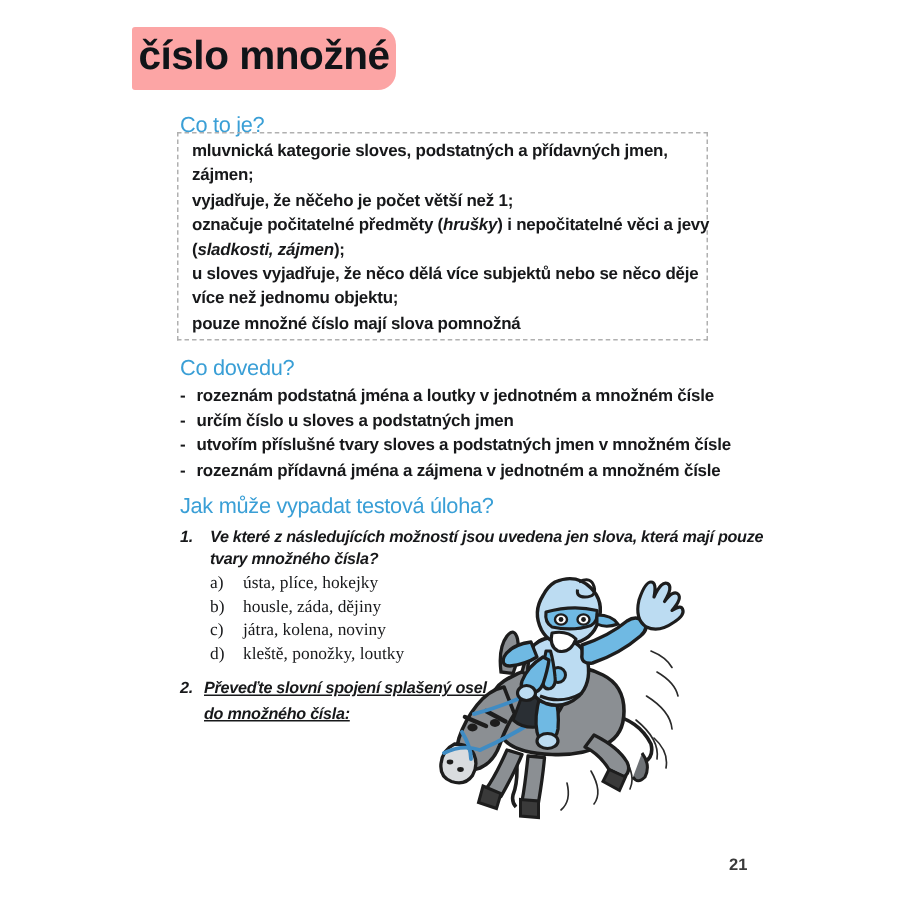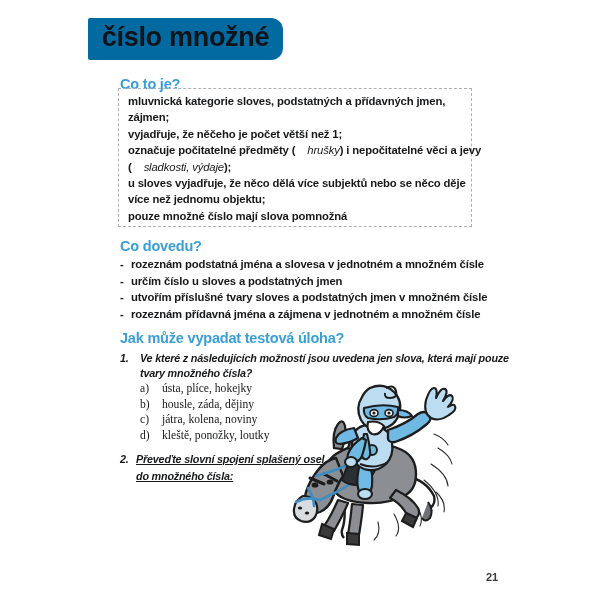--- a/index.html
+++ b/index.html
@@ -14,23 +14,23 @@
     overflow: hidden;
     font-family: "Liberation Sans", sans-serif;
     color: #1b1b1b;
   }
 
   
   #title-banner {
     position: absolute;
     left: 88px;
     top: 18px;
-    width: 195px;
+    width: 176px;
     height: 42px;
-    background: #0369a1;
+    background: #fca5a5;
     border-top-right-radius: 12px;
     border-bottom-right-radius: 12px;
     border-top-left-radius: 2px;
     border-bottom-left-radius: 2px;
     display: flex;
     align-items: center;
     justify-content: center;
   }
   #title-text {
     font-size: 27px;
@@ -39,21 +39,21 @@
     color: #101418;
     font-family: "Liberation Sans", sans-serif;
     line-height: 1;
     padding-bottom: 3px;
   }
 
   
   .sec-head {
     position: absolute;
     color: #3a9fd6;
-    font-weight: bold;
+    font-weight: normal;
     font-size: 14.5px;
     letter-spacing: -0.2px;
     white-space: nowrap;
   }
 
   
   #def-box {
     position: absolute;
     left: 118px;
     top: 88px;
@@ -67,21 +67,21 @@
     left: 128px;
     top: 93px;
     width: 340px;
     font-size: 11.3px;
     font-weight: bold;
     line-height: 16.4px;
     color: #17181a;
     letter-spacing: -0.15px;
   }
   #def-list div { white-space: nowrap; }
-  #def-list i { font-style: italic; font-weight: normal; padding-left: 12px; }
+  #def-list i { font-style: italic; font-weight: bold; }
 
   
   #skills-list {
     position: absolute;
     left: 120px;
     top: 256px;
     width: 360px;
     font-size: 11.3px;
     font-weight: bold;
     line-height: 16.6px;
@@ -188,32 +188,32 @@
 
 <div class="sec-head" style="left:120px; top:76px;">Co to je?</div>
 
 <div id="def-box"></div>
 
 <div id="def-list">
   <div>mluvnická kategorie sloves, podstatných a přídavných jmen,</div>
   <div>zájmen;</div>
   <div>vyjadřuje, že něčeho je počet větší než 1;</div>
   <div>označuje počitatelné předměty (<i>hrušky</i>) i nepočitatelné věci a jevy</div>
-  <div>(<i>sladkosti, výdaje</i>);</div>
+  <div>(<i>sladkosti, zájmen</i>);</div>
   <div>u sloves vyjadřuje, že něco dělá více subjektů nebo se něco děje</div>
   <div>více než jednomu objektu;</div>
   <div>pouze množné číslo mají slova pomnožná</div>
 </div>
 
 <div class="sec-head" style="left:120px; top:238px;">Co dovedu?</div>
 
 <div id="skills-list">
   <div class="row">
     <span class="dash">-</span>
-    <span>rozeznám podstatná jména a slovesa v jednotném a množném čísle</span>
+    <span>rozeznám podstatná jména a loutky v jednotném a množném čísle</span>
   </div>
   <div class="row">
     <span class="dash">-</span>
     <span>určím číslo u sloves a podstatných jmen</span>
   </div>
   <div class="row">
     <span class="dash">-</span>
     <span>utvořím příslušné tvary sloves a podstatných jmen v množném čísle</span>
   </div>
   <div class="row">

